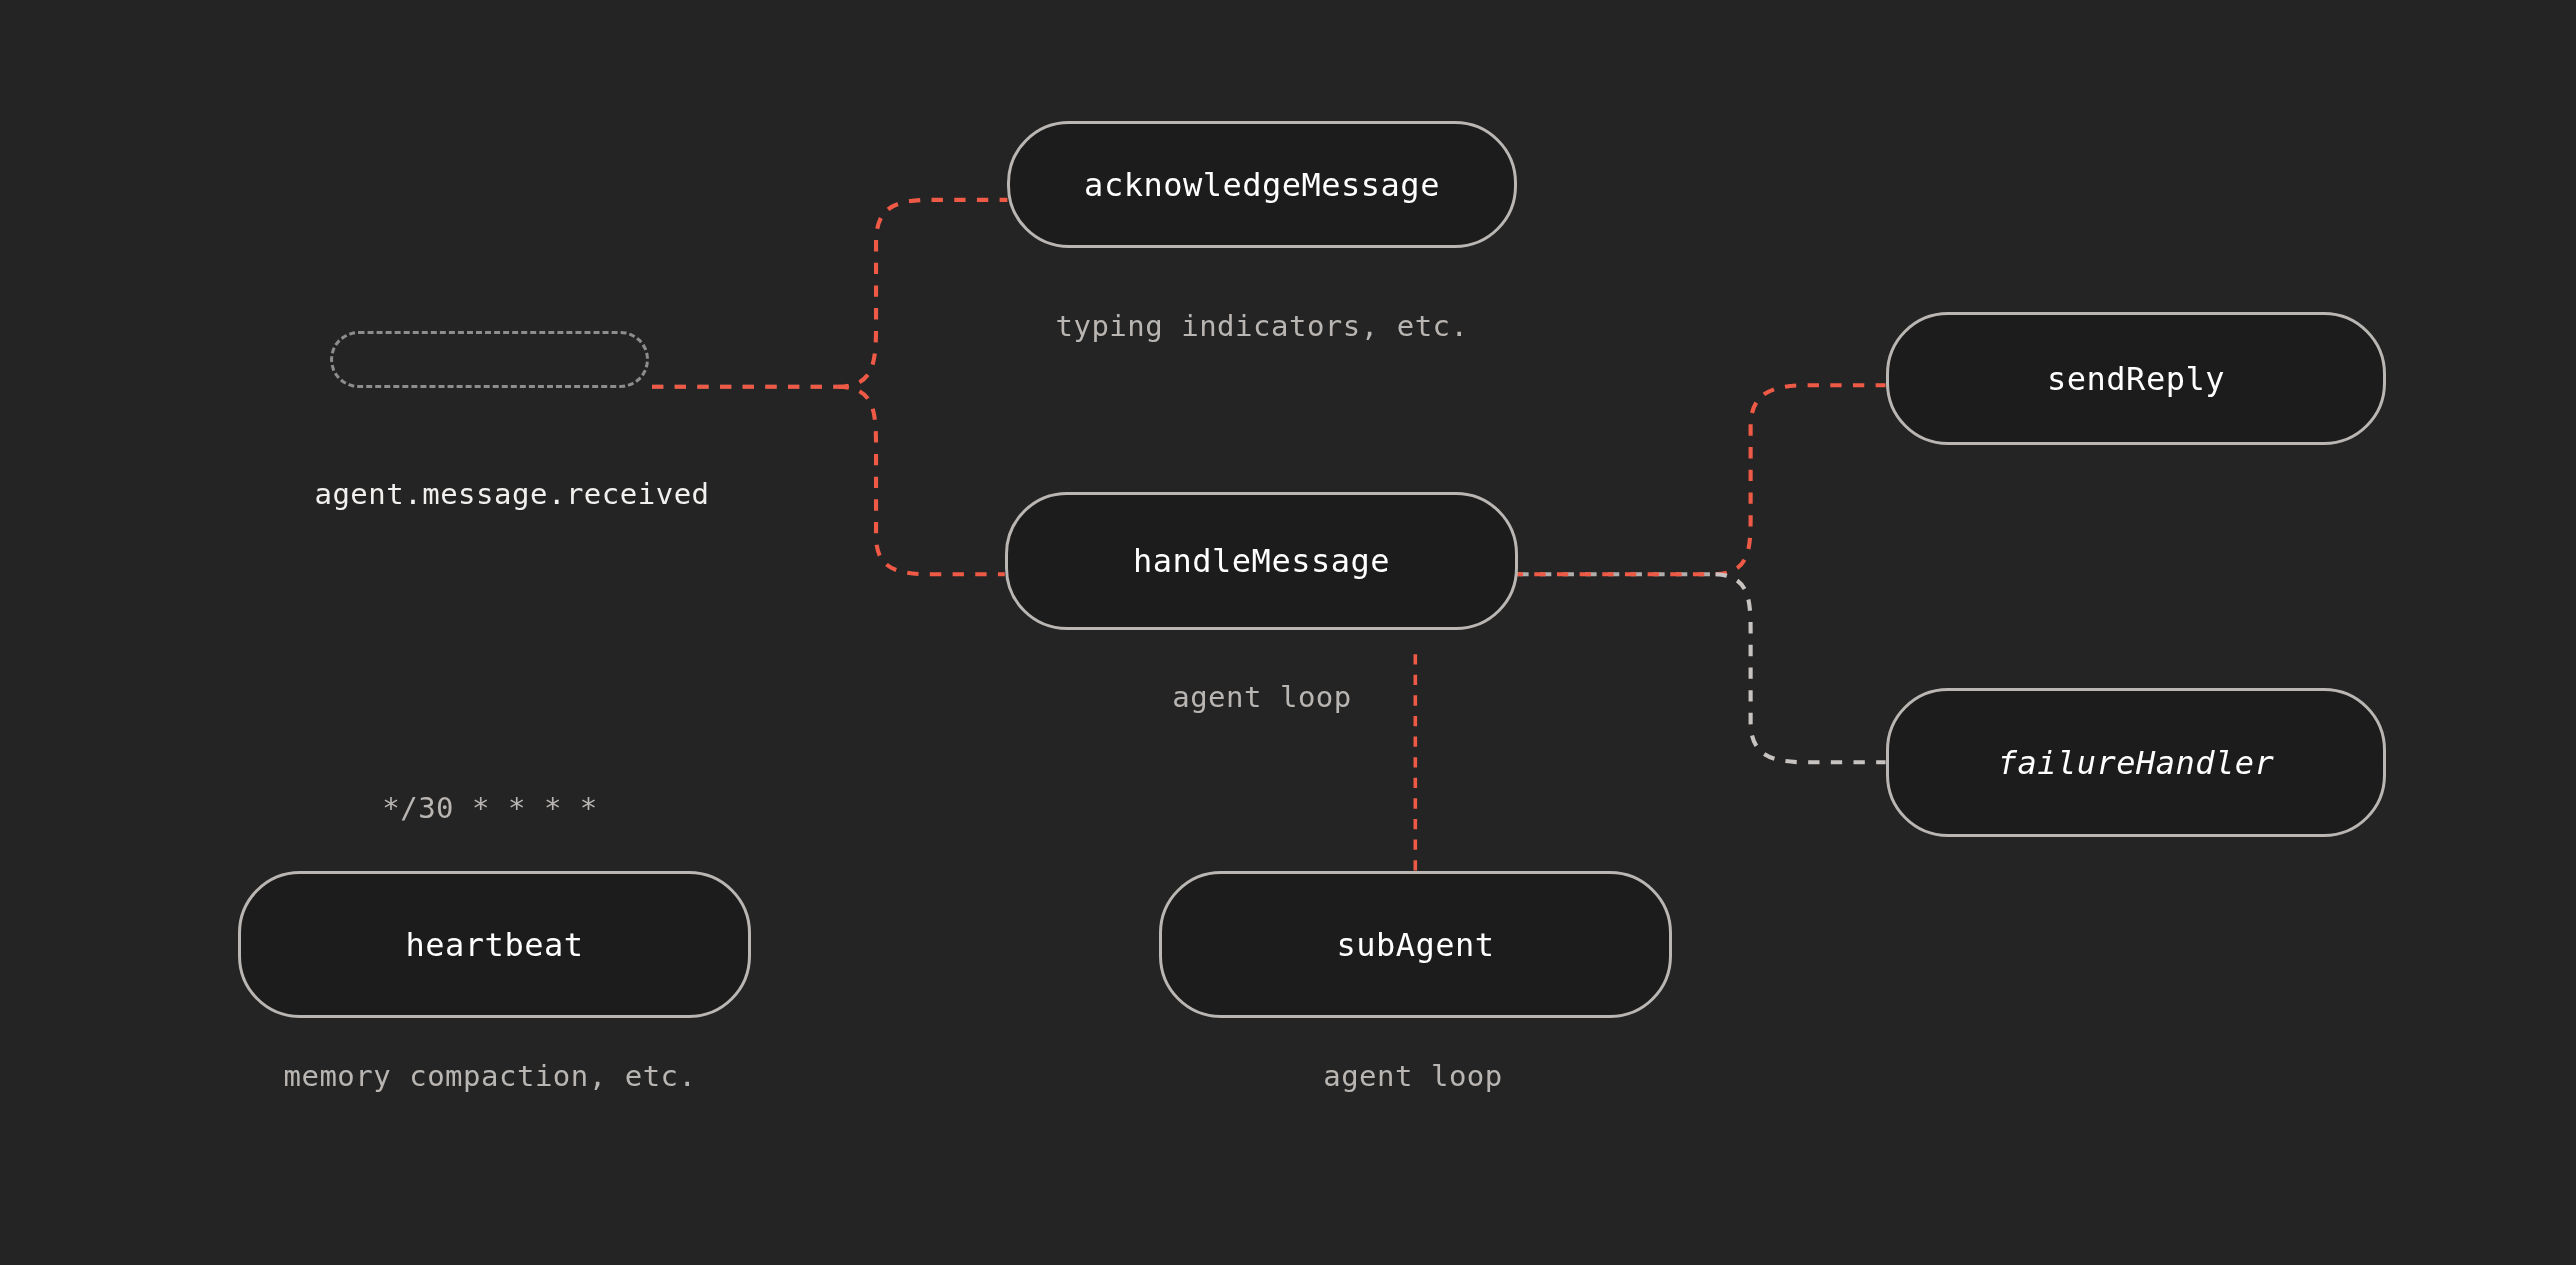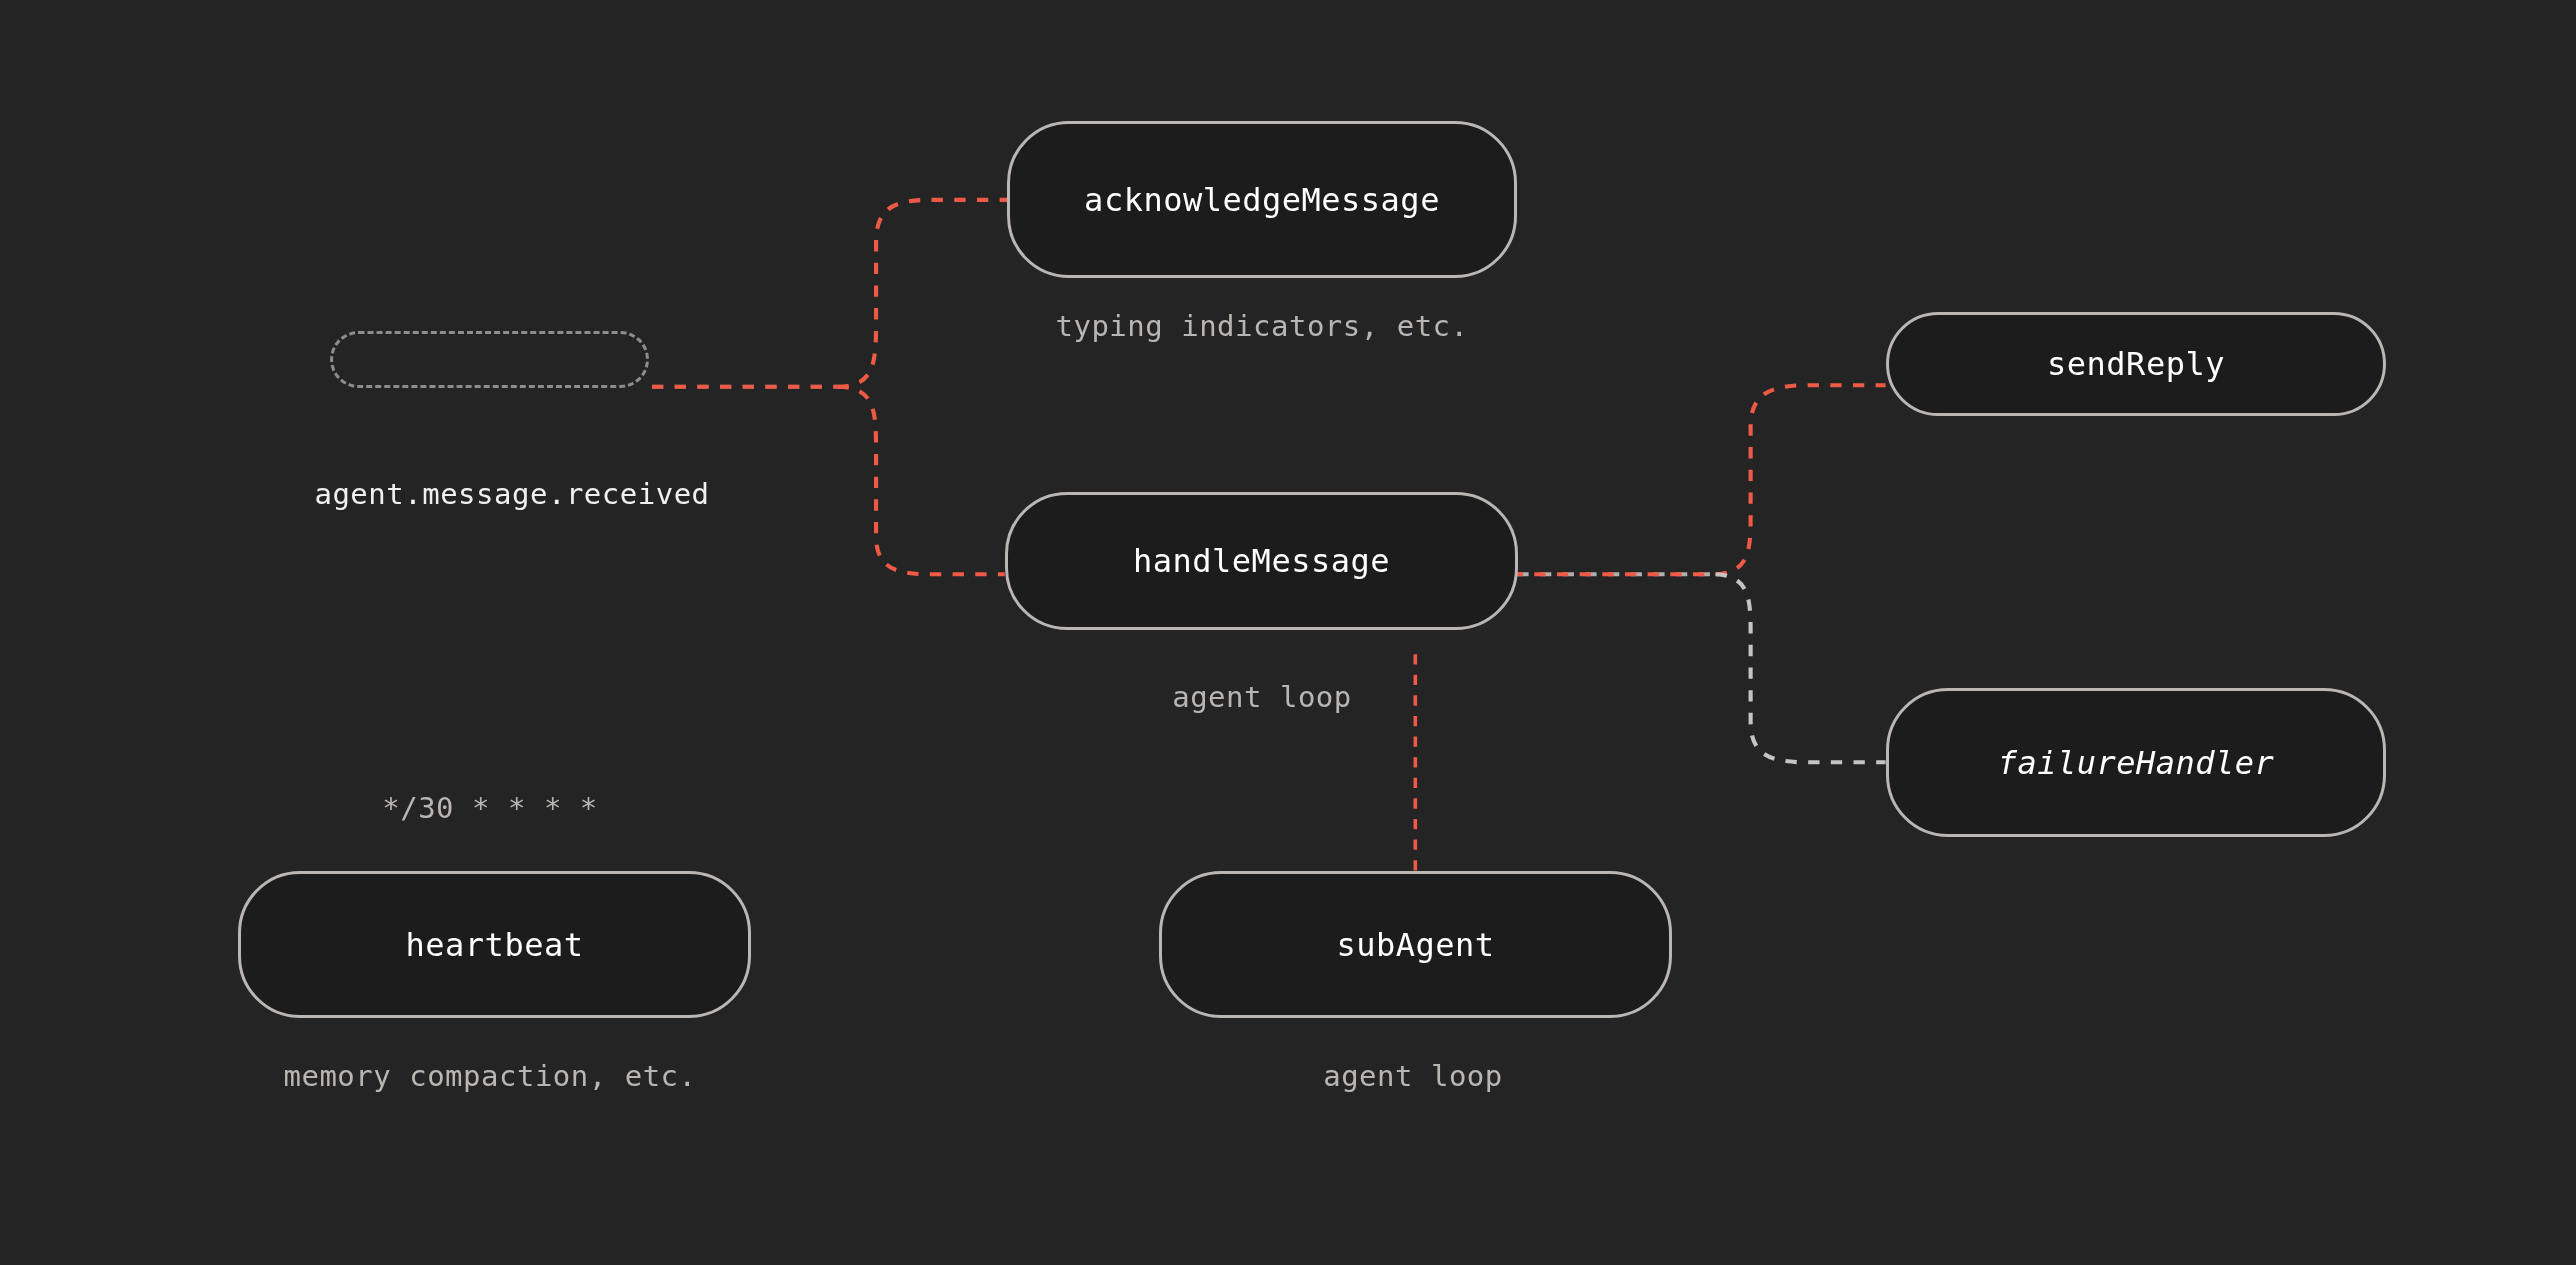--- a/index.html
+++ b/index.html
@@ -86,29 +86,29 @@
 
     <path d="M 3330 1115 C 3400 1118 3398 1170 3398 1240 L 3398 1402 C 3398 1468 3440 1480 3508 1480 L 3660 1480" fill="none" stroke="#c6c3c0" stroke-width="8" stroke-dasharray="22 22"></path>
 
     <path d="M 2747 1270 L 2747 1692" fill="none" stroke="#ef5a46" stroke-width="7" stroke-dasharray="20 20"></path>
   </svg>
 
   <div class="node start" style="left:330px; top:331px; width:319px; height:57px;">
     <span></span>
   </div>
 
-  <div class="node task" style="left:1007px; top:121px; width:510px; height:157px;">
+  <div class="node task" style="left:1007px; top:121px; width:510px; height:127px;">
     <span>acknowledgeMessage</span>
   </div>
 
   <div class="node task" style="left:1005px; top:492px; width:513px; height:138px;">
     <span>handleMessage</span>
   </div>
 
-  <div class="node task" style="left:1886px; top:312px; width:500px; height:104px;justify-content:center;">
+  <div class="node task" style="left:1886px; top:312px; width:500px; height:133px;justify-content:center;">
     <span>sendReply</span>
   </div>
 
   <div class="node task" style="left:1886px; top:688px; width:500px; height:149px;font-style:italic;">
     <span>failureHandler</span>
   </div>
 
   <div class="node task" style="left:238px; top:871px; width:513px; height:147px;">
     <span>heartbeat</span>
   </div>

